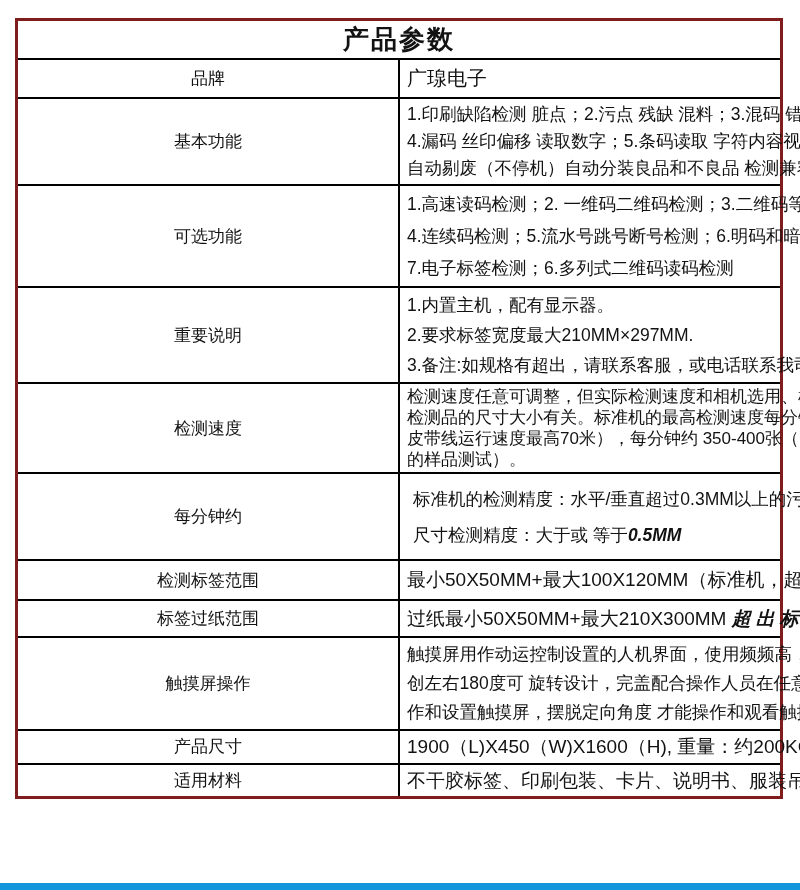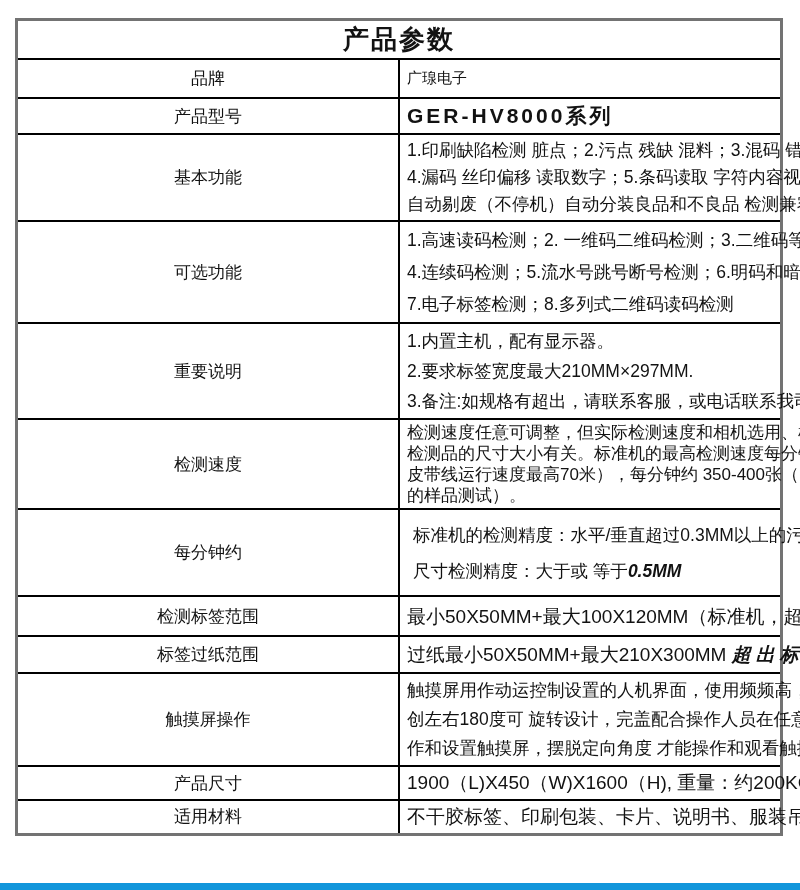--- a/index.html
+++ b/index.html
@@ -4,21 +4,21 @@
 <style>
   html,body{margin:0;padding:0;}
   body{
     width:800px;height:890px;background:#ffffff;position:relative;
     font-family:"Liberation Sans","DejaVu Sans",sans-serif;
     color:#121212;overflow:hidden;
   }
   table.spec{
     position:absolute;left:15px;top:18px;width:768px;
     border-collapse:collapse;table-layout:fixed;
-    border:3px solid #737373;
+    border:3px solid #7f1d1d;
   }
   table.spec th,table.spec td{
     border:2px solid #000;
     vertical-align:middle;
   }
   th.title-cell{
     height:30px;text-align:center;
     font-size:26px;font-weight:700;letter-spacing:2px;padding:1px 0;
   }
   td.label{
@@ -26,21 +26,21 @@
   }
   td.value{
     font-size:17.5px;padding:2px 4px 2px 7px;line-height:1.45;
   }
   .line{display:block;white-space:nowrap;}
   .seg-b{font-weight:700;font-style:italic;}
   .seg-sp{letter-spacing:5px;font-weight:700;}
 
   
   .row-brand{height:39px}
-  .row-brand td.value{font-size:15px;font-family:Liberation Serif, serif;}
+  .row-brand td.value{font-size:20px;}
   .row-model{height:33px}
   .row-model td.value{font-size:21px;font-weight:700;letter-spacing:3px;}
   .row-basic-functions{height:81px}
   .row-basic-functions td.value{line-height:27px;}
   .row-optional-functions{height:97px}
   .row-optional-functions td.value{line-height:32px;}
   .row-important-notes{height:92px}
   .row-important-notes td.value{line-height:30px;}
   .row-detection-speed{height:83px}
   .row-detection-speed td.value{line-height:21px;font-size:17px;}
@@ -70,40 +70,34 @@
       <th class="title-cell" colspan="2">产品参数</th>
     </tr>
   </thead>
   <tbody id="spec-rows">
       <tr class="row-brand">
         <td class="label">品牌</td>
         <td class="value">
           <div class="line"><span>广瑔电子</span></div>
         </td>
       </tr>
-      <tr class="row-model">
-        <td class="label">产品型号</td>
-        <td class="value">
-          <div class="line"><span>GER-HV8000系列</span></div>
-        </td>
-      </tr>
       <tr class="row-basic-functions">
         <td class="label">基本功能</td>
         <td class="value">
           <div class="line"><span>1.印刷缺陷检测 脏点；2.污点 残缺 混料；3.混码 错码；</span></div>
           <div class="line"><span>4.漏码 丝印偏移 读取数字；5.条码读取 字符内容视觉检测</span></div>
           <div class="line"><span>自动剔废（不停机）自动分装良品和不良品 检测兼容点数</span></div>
         </td>
       </tr>
       <tr class="row-optional-functions">
         <td class="label">可选功能</td>
         <td class="value">
           <div class="line"><span>1.高速读码检测；2. 一维码二维码检测；3.二维码等级检测；</span></div>
           <div class="line"><span>4.连续码检测；5.流水号跳号断号检测；6.明码和暗码匹配检测</span></div>
-          <div class="line"><span>7.电子标签检测；8.多列式二维码读码检测</span></div>
+          <div class="line"><span>7.电子标签检测；6.多列式二维码读码检测</span></div>
         </td>
       </tr>
       <tr class="row-important-notes">
         <td class="label">重要说明</td>
         <td class="value">
           <div class="line"><span>1.内置主机，配有显示器。</span></div>
           <div class="line"><span>2.要求标签宽度最大210MM×297MM.</span></div>
           <div class="line"><span>3.备注:如规格有超出，请联系客服，或电话联系我司另行定制。</span></div>
         </td>
       </tr>

